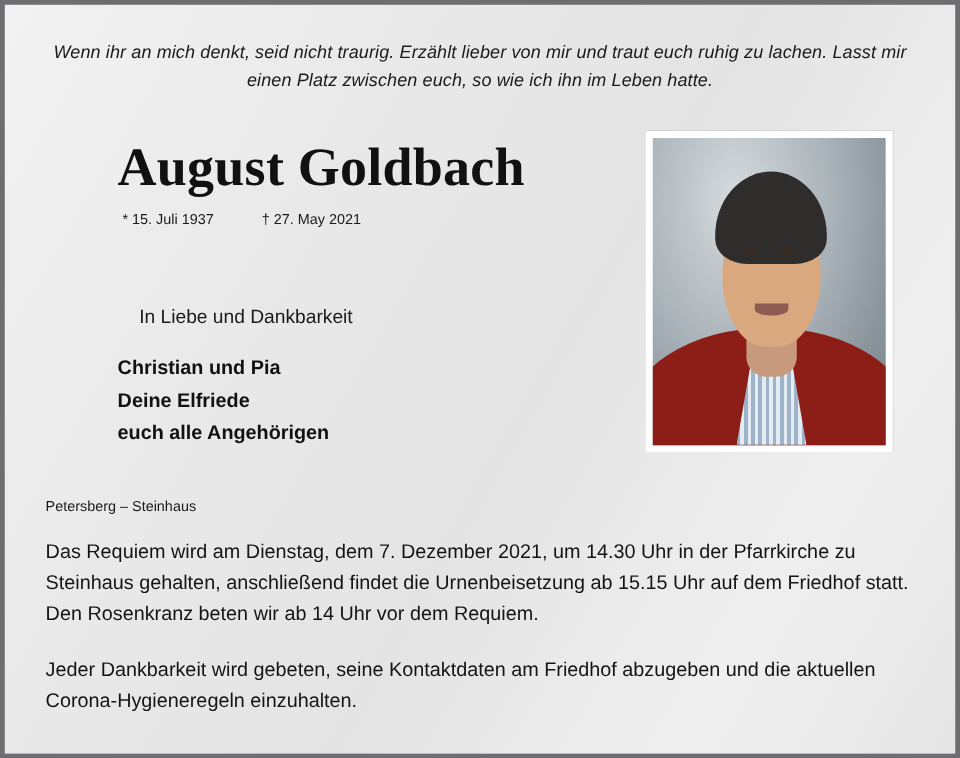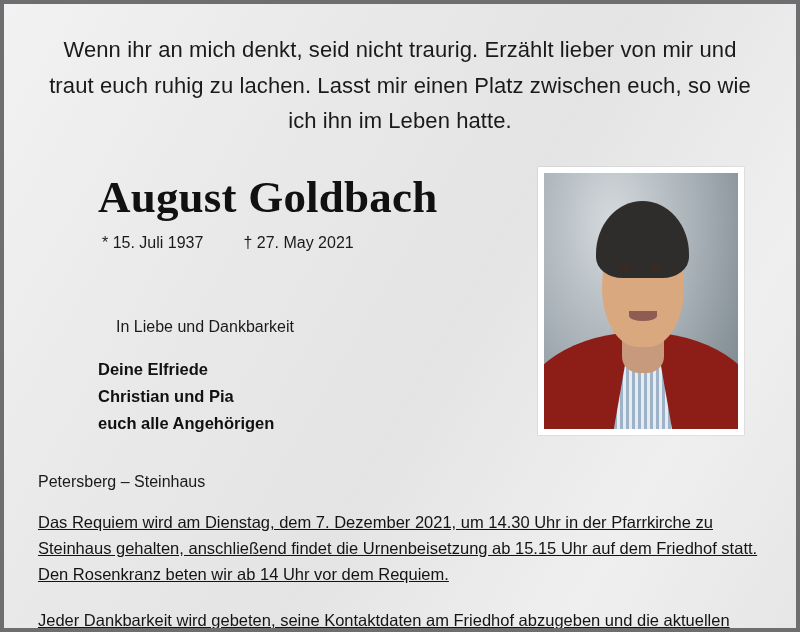--- a/index.html
+++ b/index.html
@@ -21,21 +21,22 @@
     background: linear-gradient(120deg, #f2f2f2 0%, #e9e9e9 30%, #e4e4e4 55%, #efefef 80%, #e6e6e6 100%);
     overflow: hidden;
   }
   .inner {
     position: absolute;
     left: 0; top: 0; right: 0; bottom: 0;
     padding: 22px 34px 14px 34px;
     box-sizing: border-box;
   }
   .motto {
-    font-size: 22px;
+    font-style: italic;
+    font-size: 15px;
     line-height: 1.62;
     color: #1a1a1a;
     text-align: center;
     margin: 6px 6px 0 6px;
     letter-spacing: 0.1px;
   }
   .main-block {
     position: relative;
     margin-top: 34px;
     min-height: 270px;
@@ -47,21 +48,21 @@
     font-family: "Liberation Serif", serif;
     font-size: 45px;
     font-weight: 700;
     color: #111111;
     letter-spacing: 0.2px;
     margin: 0 0 0 60px;
     line-height: 1.1;
   }
   .dates {
     margin: 12px 0 0 64px;
-    font-size: 16px;
+    font-size: 12px;
     color: #1a1a1a;
     display: flex;
     gap: 40px;
   }
   .dates span {
     white-space: pre;
   }
   .dedication {
     margin: 66px 0 0 60px;
   }
@@ -161,30 +162,29 @@
     position: absolute;
     left: 44%;
     top: 54%;
     width: 14%;
     height: 4%;
     background: #8e5c52;
     border-radius: 0 0 60% 60%;
   }
   .location {
     margin: 30px 0 0 0;
-    font-size: 16px;
+    font-size: 12px;
     color: #1a1a1a;
   }
   .paragraph {
     margin-top: 18px;
     font-size: 16.5px;
     line-height: 1.58;
     color: #141414;
     text-align: left;
-    text-decoration: underline;
   }
   .paragraph.last {
     margin-top: 20px;
   }
 </style>
 </head>
 <body>
 
 <div class="obituary">
   <div class="inner">
@@ -195,22 +195,22 @@
       <div class="left-col">
         <div class="name">August Goldbach</div>
         <div class="dates">
           <span>* 15. Juli 1937</span>
           <span>† 27. May 2021</span>
         </div>
 
         <div class="dedication">
           <div class="lead">In Liebe und Dankbarkeit</div>
           <div class="family">
+            <div>Christian und Pia</div>
             <div>Deine Elfriede</div>
-            <div>Christian und Pia</div>
             <div>euch alle Angehörigen</div>
           </div>
         </div>
       </div>
 
       <div class="photo-frame">
         <div class="photo">
           <div class="backdrop"></div>
           <div class="shoulders"></div>
           <div class="shirt"></div>

